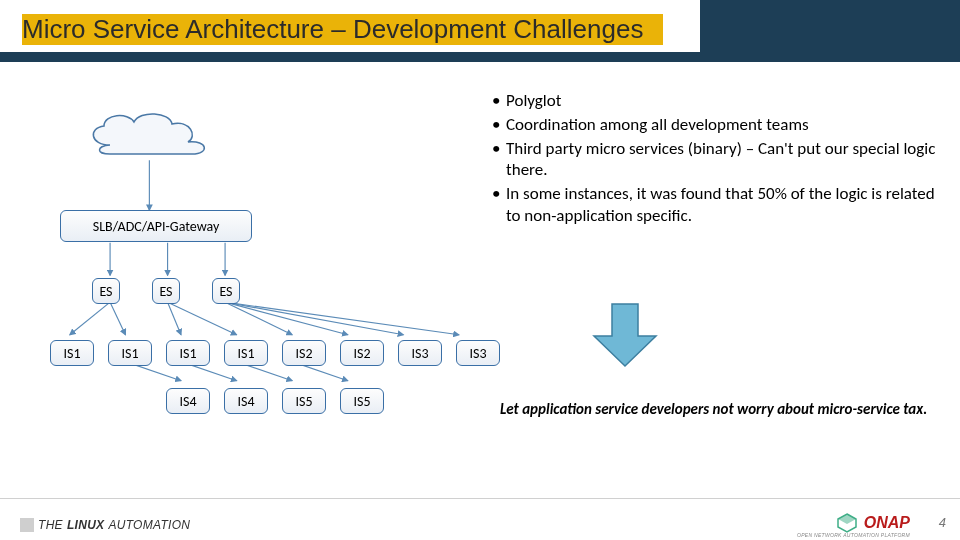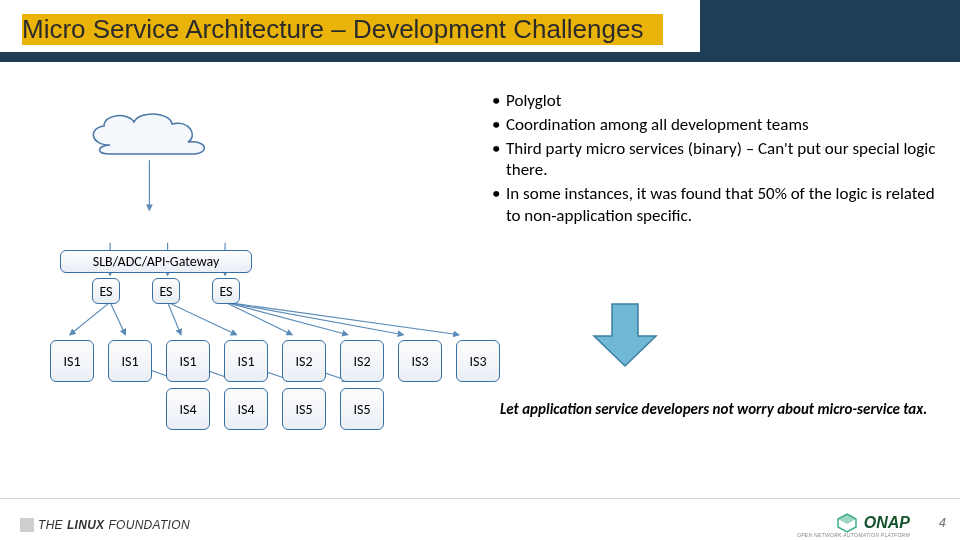--- a/index.html
+++ b/index.html
@@ -82,26 +82,26 @@
     border: 1.5px solid #3a6fa6;
     border-radius: 6px;
     background: linear-gradient(#fdfdfd, #e9eef5);
     display: flex;
     align-items: center;
     justify-content: center;
     font-size: 14px;
     font-family: Calibri, Arial, sans-serif;
     color: #000;
   }
-  .gateway { left: 40px; top: 120px; width: 192px; height: 23px; margin-top: 40px; }
+  .gateway { left: 40px; top: 120px; width: 192px; height: 32px; }
   .es { width: 28px; height: 26px; top: 188px; }
   .es1 { left: 72px; }
   .es2 { left: 132px; }
   .es3 { left: 192px; }
-  .is { width: 44px; height: 42px; }
+  .is { width: 44px; height: 26px; }
   .row1 { top: 250px; }
   .row2 { top: 298px; }
   .is-a { left: 30px; }
   .is-b { left: 88px; }
   .is-c { left: 146px; }
   .is-d { left: 204px; }
   .is-e { left: 262px; }
   .is-f { left: 320px; }
   .is-g { left: 378px; }
   .is-h { left: 436px; }
@@ -172,21 +172,21 @@
   .logo-left b { font-weight: 700; }
   .logo-right {
     position: absolute;
     right: 50px;
     bottom: 6px;
     display: flex;
     align-items: center;
     gap: 6px;
     font-size: 16px;
     font-weight: 700;
-    color: #14532d;
+    color: #b91c1c;
   }
   .onap-icon { width: 22px; height: 22px; }
   .onap-sub {
     position: absolute;
     right: 50px;
     bottom: 2px;
     font-size: 5px;
     color: #888;
     letter-spacing: 0.3px;
   }
@@ -308,21 +308,21 @@
   </svg>
 </div>
 
 <div class="footnote">Let application service developers not worry about micro-service tax.</div>
 
 <div class="footer">
   <div class="logo-left">
     <span class="box-icon"></span>
     <span>THE</span>
     <b>LINUX</b>
-    <span>FOUNDATION</span>
+    <span>AUTOMATION</span>
   </div>
   <div class="logo-right">
     <svg class="onap-icon" viewBox="0 0 22 22">
       <polygon points="11,2 20,7 20,15 11,20 2,15 2,7" fill="none" stroke="#3fae87" stroke-width="1.5"></polygon>
       <polygon points="11,2 20,7 11,12 2,7" fill="#3fae87" opacity="0.5"></polygon>
     </svg>
     <span>ONAP</span>
   </div>
   <div class="onap-sub">OPEN NETWORK AUTOMATION PLATFORM</div>
   <div class="page-num">4</div>

